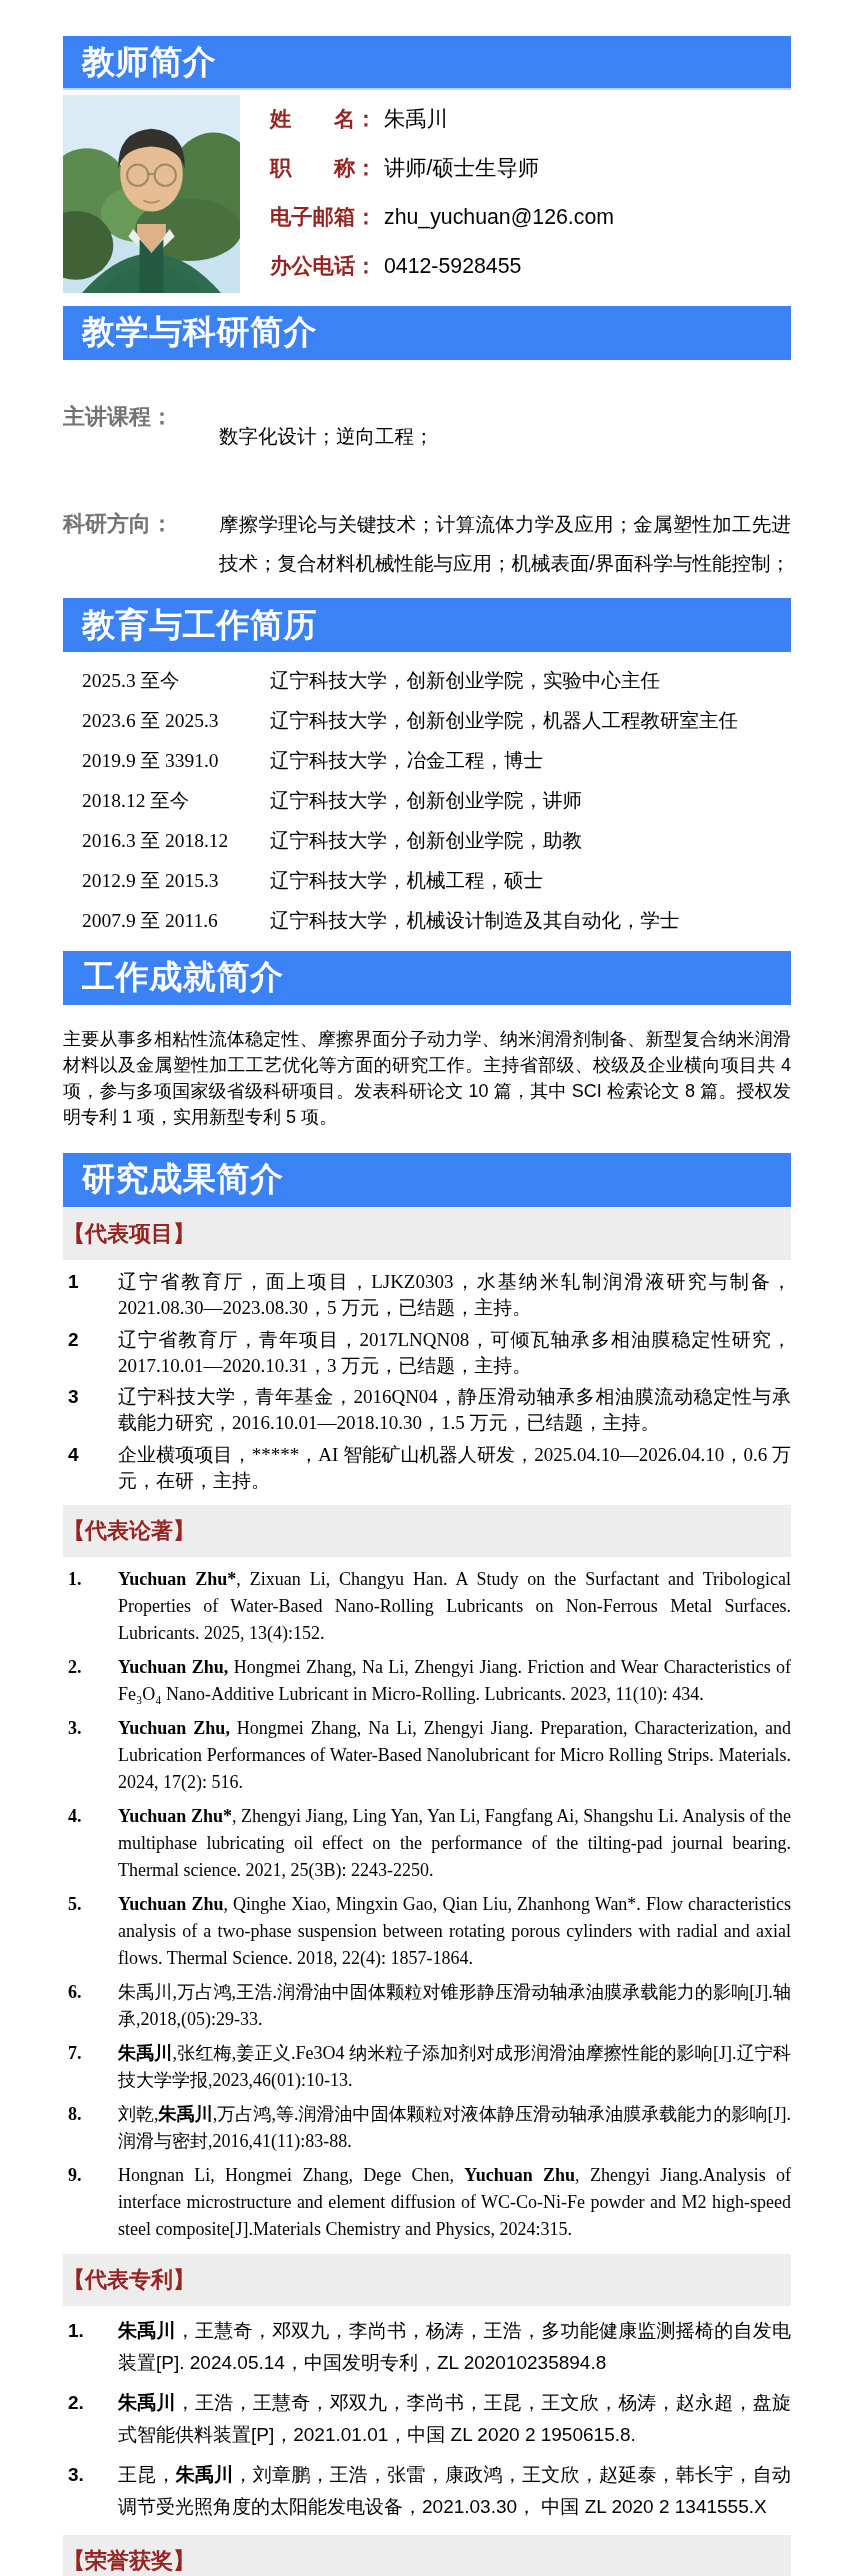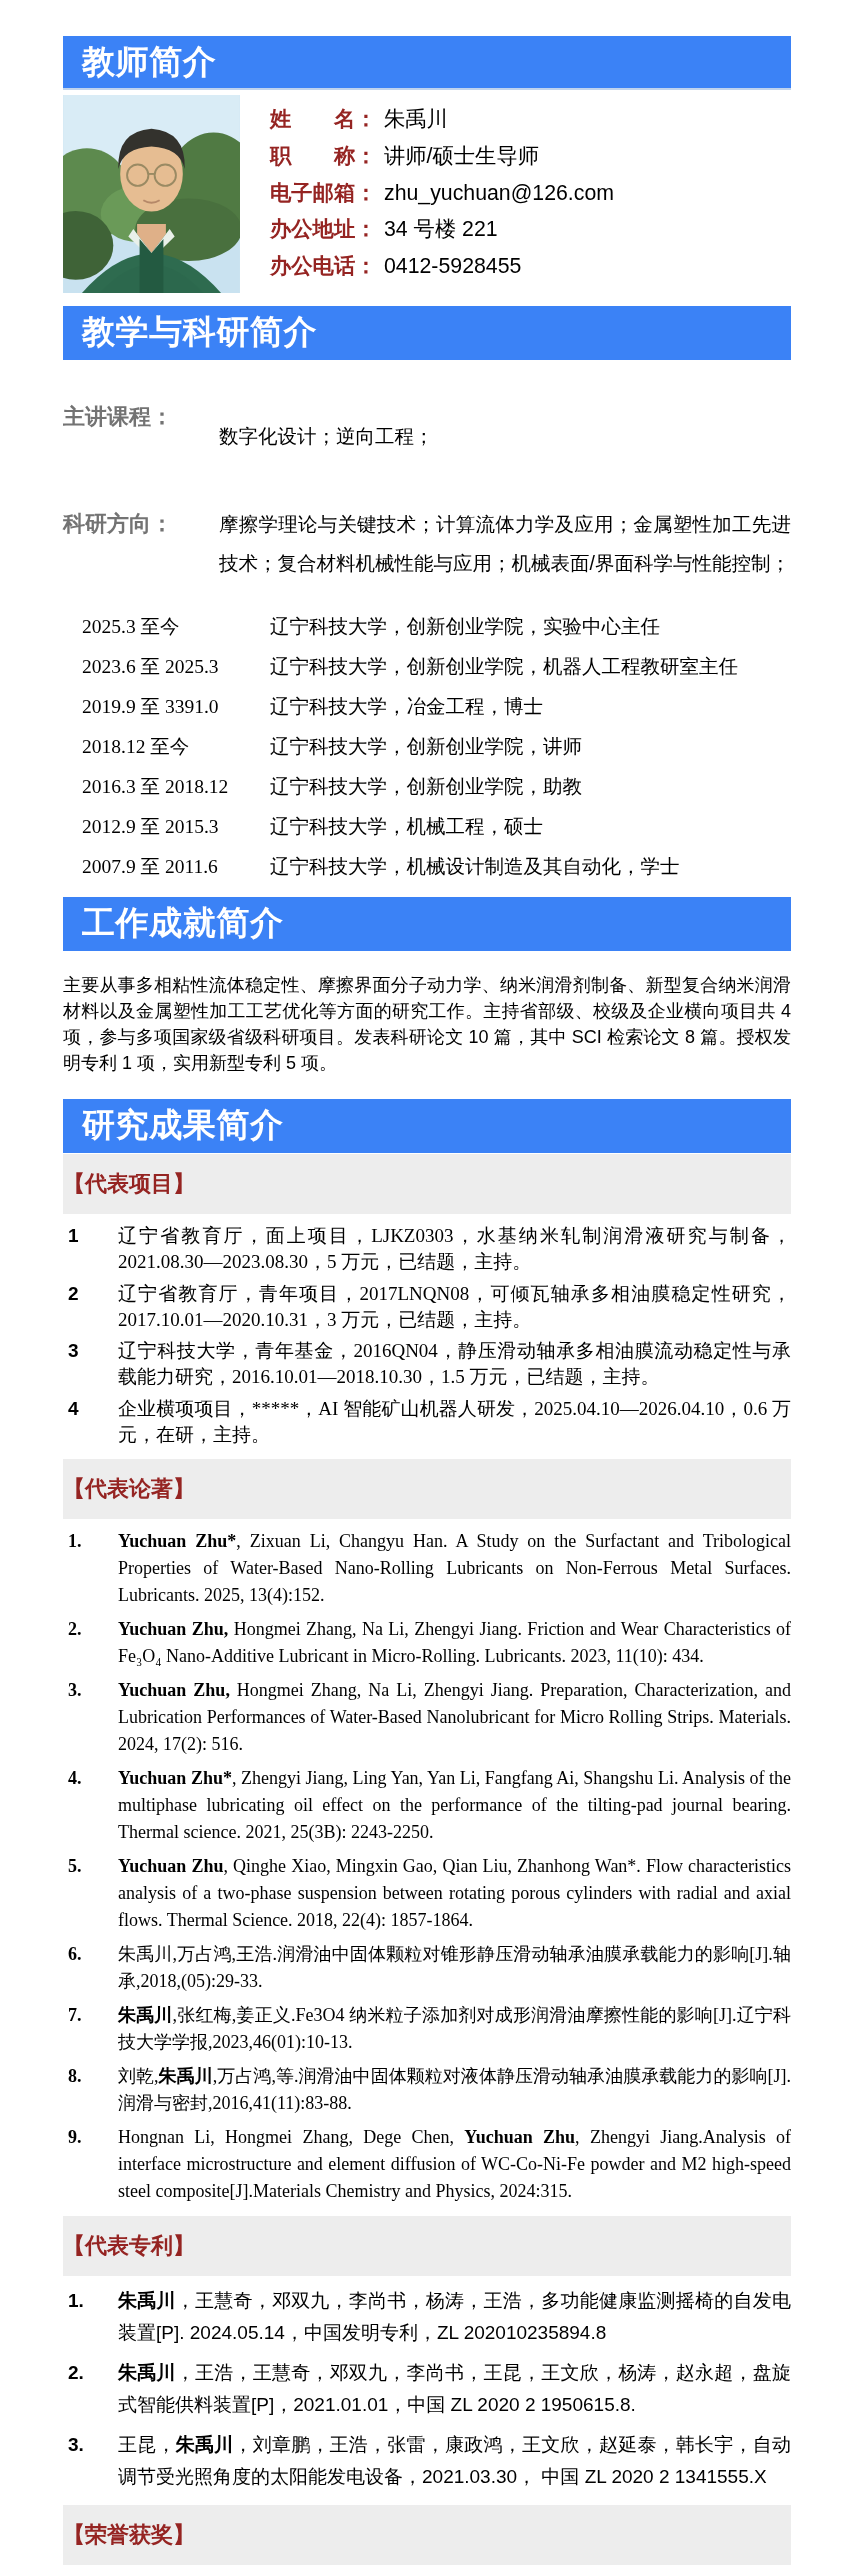--- a/index.html
+++ b/index.html
@@ -32,21 +32,21 @@
   .resume{padding:8.8px 0 10px 0;}
   .resume-row{display:flex;height:40px;align-items:center;
               font-family:"Liberation Serif","DejaVu Serif",serif;font-size:19.5px;}
   .resume-period{width:207px;flex-shrink:0;padding-left:19px;box-sizing:border-box;}
   .resume-detail{flex:1;}
 
   
   .achievement{margin:0;padding:21.3px 0 22.6px 0;font-size:18px;line-height:26px;text-align:justify;}
 
   
-  .subheader{background:#EDEDED;height:60px;display:flex;align-items:center;
+  .subheader{background:#EDEDED;height:52px;display:flex;align-items:center;
              color:#952422;font-weight:bold;font-size:22px;margin-top:1.3px;}
 
   
   ol.ilist{list-style:none;margin:8.8px 0 11.3px 0;padding:0;}
   ol.ilist li{display:flex;margin-bottom:5.7px;}
   ol.ilist .num{width:55px;flex-shrink:0;padding-left:5px;box-sizing:border-box;font-weight:bold;}
   ol.ilist .itext{flex:1;text-align:justify;}
   .b{font-weight:bold;}
 
   ol.projects li{font-family:"Liberation Serif","DejaVu Serif",serif;font-size:19px;line-height:26px;}
@@ -101,24 +101,20 @@
         </div>
         <div class="info-row">
           <span class="info-label">职　　称：</span>
           <span class="info-value">讲师/硕士生导师</span>
         </div>
         <div class="info-row">
           <span class="info-label">电子邮箱：</span>
           <span class="info-value">zhu_yuchuan@126.com</span>
         </div>
         <div class="info-row">
-          <span class="info-label">办公地址：</span>
-          <span class="info-value">34 号楼 221</span>
-        </div>
-        <div class="info-row">
           <span class="info-label">办公电话：</span>
           <span class="info-value">0412-5928455</span>
         </div>
       </div>
   </div>
 
   <div class="banner mt20">
     <span>教学与科研简介</span>
   </div>
 
@@ -126,20 +122,23 @@
       <div class="teach-row">
         <div class="teach-label">主讲课程：</div>
         <div class="teach-value">数字化设计；逆向工程；</div>
       </div>
       <div class="teach-row">
         <div class="teach-label">科研方向：</div>
         <div class="teach-value">摩擦学理论与关键技术；计算流体力学及应用；金属塑性加工先进技术；复合材料机械性能与应用；机械表面/界面科学与性能控制；</div>
       </div>
     </div>
 
+  <div class="banner">
+    <span>教育与工作简历</span>
+  </div>
 
   <div class="resume" id="resume-rows">
       <div class="resume-row">
         <div class="resume-period">2025.3 至今</div>
         <div class="resume-detail">辽宁科技大学，创新创业学院，实验中心主任</div>
       </div>
       <div class="resume-row">
         <div class="resume-period">2023.6 至 2025.3</div>
         <div class="resume-detail">辽宁科技大学，创新创业学院，机器人工程教研室主任</div>
       </div>

